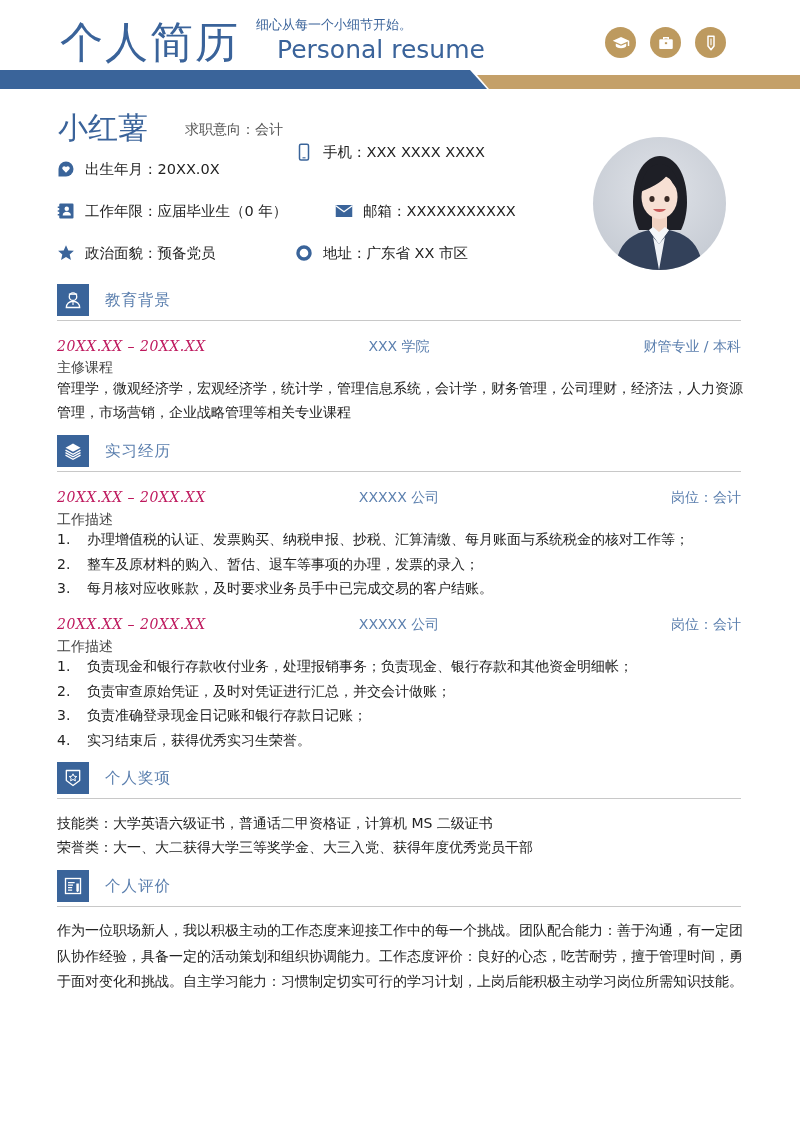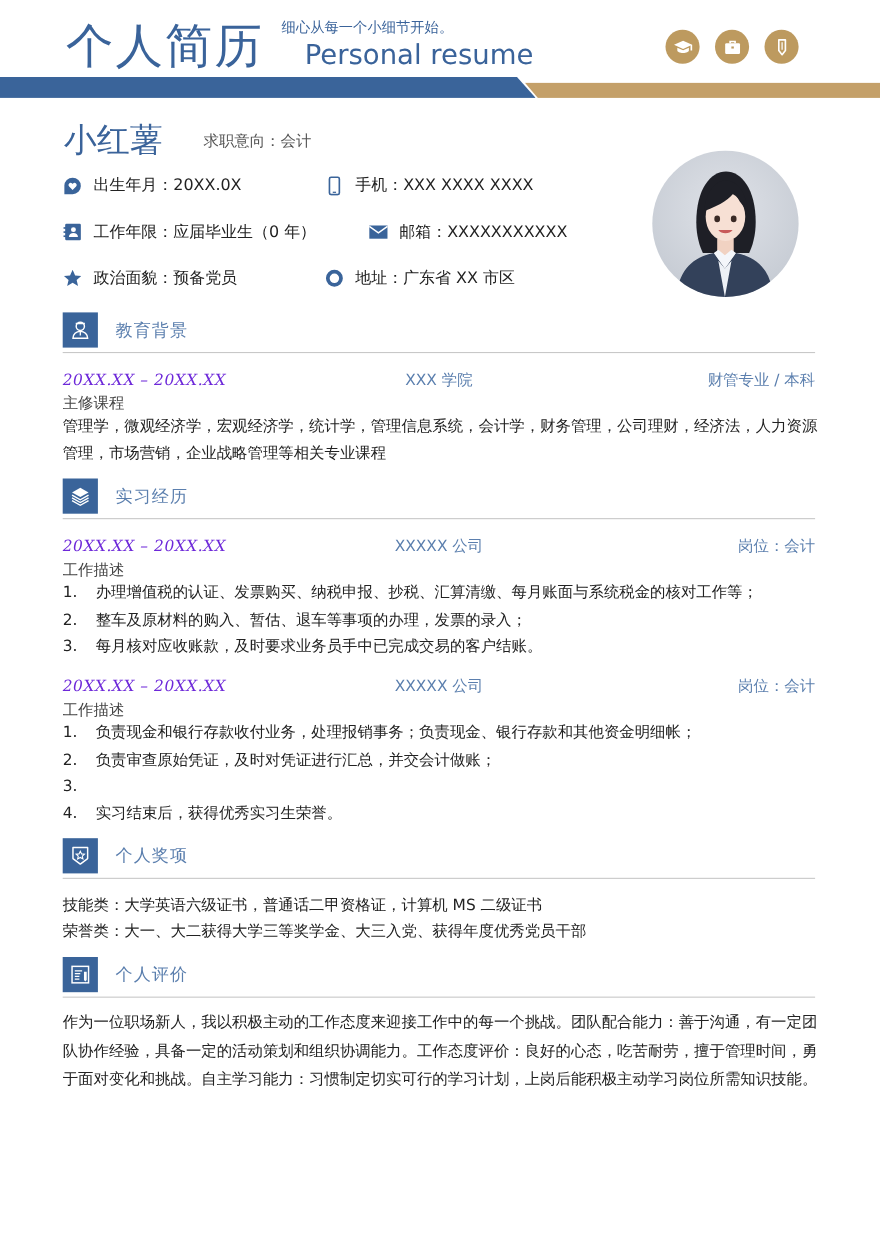--- a/index.html
+++ b/index.html
@@ -27,21 +27,21 @@
 
   .avatar { position: absolute; left: 593px; top: 137px; width: 133px; height: 133px; border-radius: 50%; background: radial-gradient(circle at 50% 40%, #dfe2e8 0%, #c9ced6 70%, #bcc2cb 100%); overflow: hidden; }
 
   
   .sec-head { position: absolute; left: 57px; width: 684px; height: 37px; border-bottom: 1.5px solid #c8c8c8; }
   .sec-head .box { position: absolute; left: 0; top: 0; width: 32px; height: 32px; background: #3a649a; display: flex; align-items: center; justify-content: center; }
   .sec-head .box svg { width: 20px; height: 20px; }
   .sec-head .ttl { position: absolute; left: 48px; top: 6px; font-size: 15.5px; color: #5b7fae; font-family: "DejaVu Serif", serif; letter-spacing: 1px; line-height: 20px; }
 
   .row3 { position: absolute; left: 57px; width: 684px; height: 20px; font-size: 14px; line-height: 20px; }
-  .row3 .date { position: absolute; left: 0; top: 0; color: #6d28d9; font-style: italic; font-family: "DejaVu Serif", serif; letter-spacing: 0.5px; }
+  .row3 .date { position: absolute; left: 0; top: 0; color: #be185d; font-style: italic; font-family: "DejaVu Serif", serif; letter-spacing: 0.5px; }
   .row3 .mid { position: absolute; left: 0; right: 0; top: 0; text-align: center; color: #5b7fae; }
   .row3 .right { position: absolute; right: 0; top: 0; color: #5b7fae; }
 
   .sub { position: absolute; left: 57px; font-size: 14px; color: #444; line-height: 18px; font-family: "DejaVu Serif", serif; }
   .para { position: absolute; left: 57px; width: 690px; font-size: 14px; color: #222; line-height: 24px; }
 
   .list { position: absolute; left: 57px; width: 690px; list-style: none; }
   .list li { font-size: 14px; color: #222; line-height: 24.5px; display: flex; }
   .list li .num { width: 30px; flex: none; }
 </style>
@@ -82,21 +82,21 @@
 
 <div class="info-item" style="left:57px; top:159px;">
   <span class="ic">
     <svg viewBox="0 0 24 24">
         <path d="M12 2a10 10 0 0 0-10 10v10h10a10 10 0 0 0 0-20z" fill="#3a649a"></path>
         <path d="M12 17l-4.2-4.2a2.6 2.6 0 0 1 3.7-3.7l.5.5.5-.5a2.6 2.6 0 0 1 3.7 3.7z" fill="#fff"></path>
       </svg>
   </span>
   <span>出生年月：20XX.0X</span>
 </div>
-<div class="info-item" style="left:295px; top:159px;">
+<div class="info-item" style="left:295px; top:142px;">
   <span class="ic">
     <svg viewBox="0 0 24 24">
         <rect x="6" y="1.5" width="12" height="21" rx="2" fill="none" stroke="#3a649a" stroke-width="2"></rect>
         <rect x="10" y="19" width="4" height="1.5" fill="#3a649a"></rect>
       </svg>
   </span>
   <span>手机：XXX XXXX XXXX</span>
 </div>
 
 <div class="info-item" style="left:57px; top:201px;">
@@ -225,20 +225,21 @@
   <li>
       <span class="num">1.</span>
       <span>负责现金和银行存款收付业务，处理报销事务；负责现金、银行存款和其他资金明细帐；</span>
     </li>
   <li>
       <span class="num">2.</span>
       <span>负责审查原始凭证，及时对凭证进行汇总，并交会计做账；</span>
     </li>
   <li>
       <span class="num">3.</span>
+      <span>负责准确登录现金日记账和银行存款日记账；</span>
     </li>
   <li>
       <span class="num">4.</span>
       <span>实习结束后，获得优秀实习生荣誉。</span>
     </li>
 </ul>
 
 <div class="sec-head" style="top:762px;">
   <div class="box">
     <svg viewBox="0 0 24 24">

